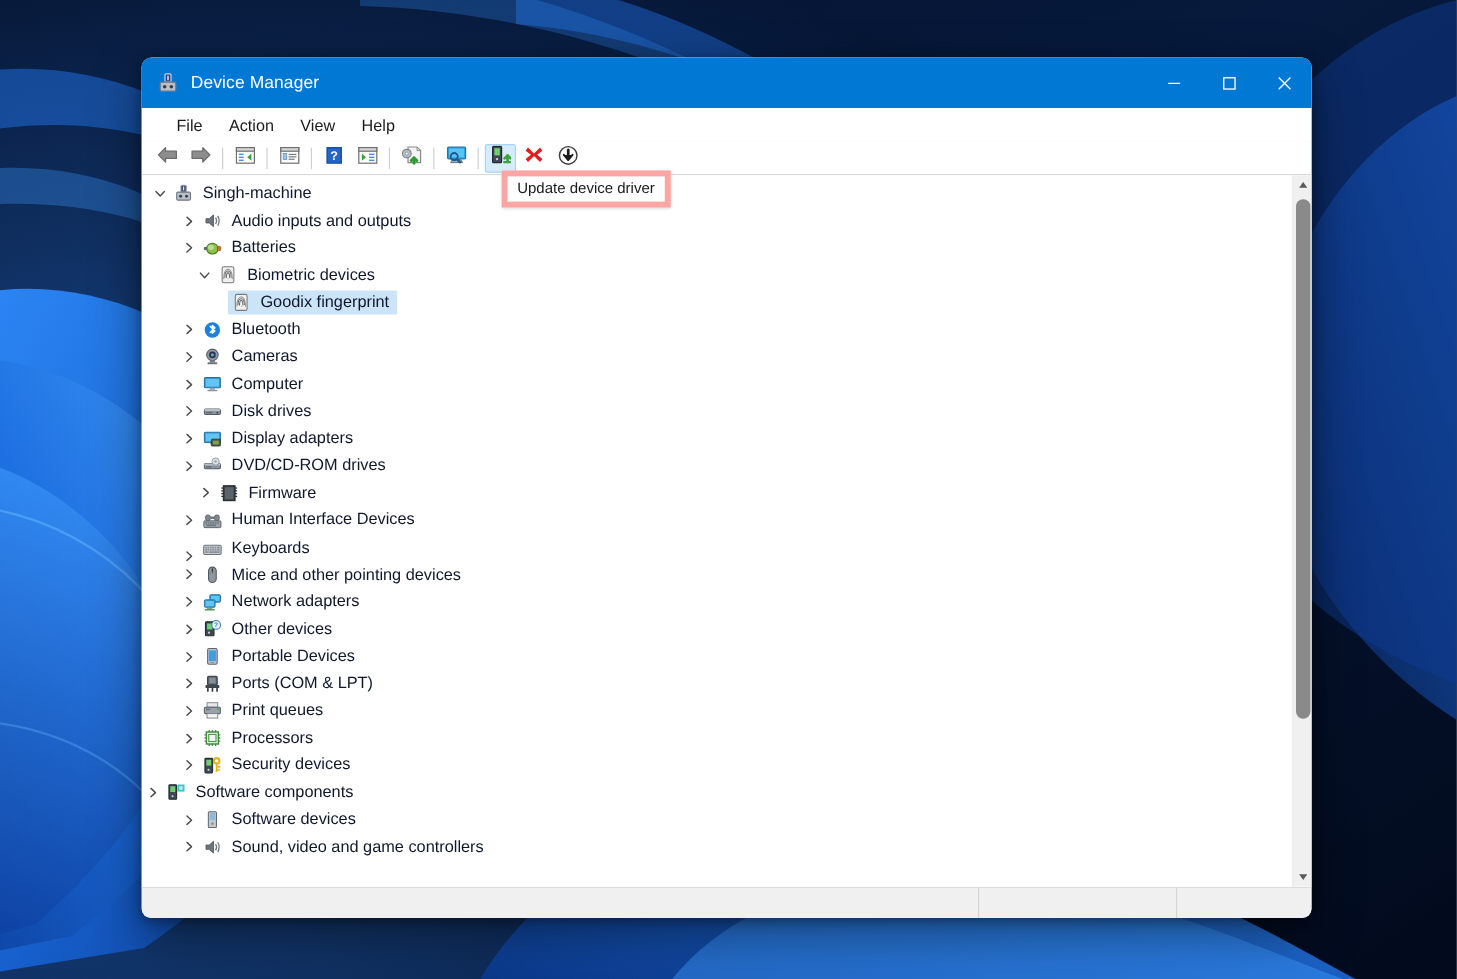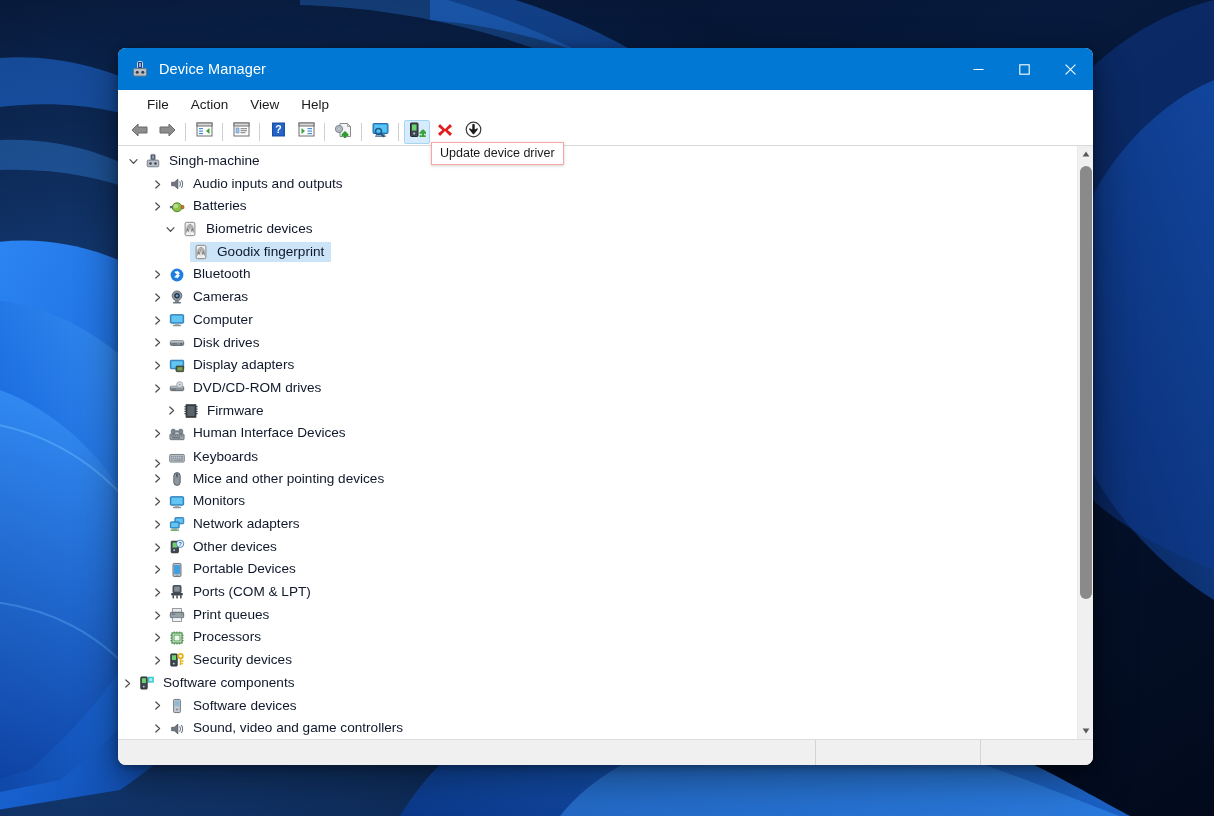--- a/index.html
+++ b/index.html
@@ -115,24 +115,24 @@
   .tb-btn.active { background: #d6ebfb; border: 1px solid #a6d4f2; }
   .tb-sep {
     width: 1px; height: 18px;
     background: #d0d0d0;
     margin: 0 4px;
   }
 
   
   #tooltip {
     position: absolute;
-    left: 313px;
+    left: 300px;
     top: 24px;
     background: #ffffff;
-    border: 1px solid #fca5a5;
+    border: 5px solid #fca5a5;
     padding: 3px 8px 4px 8px;
     font-size: 12.5px;
     color: #1a1a1a;
     white-space: nowrap;
     box-shadow: 0 1px 3px rgba(0,0,0,.18);
     z-index: 40;
   }
 
   
   #content {
@@ -771,38 +771,20 @@
             </div>
             <div class="node" style="padding-left: 30px;">
               <span class="twisty">
                 <svg width="9" height="9" viewBox="0 0 9 9">
                   <path d="M2.8 1 L6.6 4.5 L2.8 8" fill="none" stroke="#4a4a4a" stroke-width="1.2" stroke-linecap="round" stroke-linejoin="round"></path>
                 </svg>
               </span>
               <span class="node-label-wrap">
                 <span class="node-icon">
                   <svg width="16" height="16" viewBox="0 0 18 18">
-                    <rect x="1.5" y="3" width="15" height="9.6" rx="1" fill="#2f9fe0" stroke="#2b6fa5" stroke-width="1"></rect>
-                <rect x="2.8" y="4.2" width="12.4" height="7.2" fill="#63c5f2"></rect>
-                <rect x="6.6" y="12.6" width="4.8" height="1.8" fill="#9aa5af"></rect>
-                <rect x="4.3" y="14.4" width="9.4" height="1.5" rx=".6" fill="#8a949e"></rect>
-                  </svg>
-                </span>
-                <span class="node-text">Monitors</span>
-              </span>
-            </div>
-            <div class="node" style="padding-left: 30px;">
-              <span class="twisty">
-                <svg width="9" height="9" viewBox="0 0 9 9">
-                  <path d="M2.8 1 L6.6 4.5 L2.8 8" fill="none" stroke="#4a4a4a" stroke-width="1.2" stroke-linecap="round" stroke-linejoin="round"></path>
-                </svg>
-              </span>
-              <span class="node-label-wrap">
-                <span class="node-icon">
-                  <svg width="16" height="16" viewBox="0 0 18 18">
                     <rect x="6.6" y="1.8" width="10" height="7" rx="1" fill="#2f9fe0" stroke="#2b6fa5" stroke-width=".9"></rect>
                 <rect x="7.7" y="2.9" width="7.8" height="4.8" fill="#63c5f2"></rect>
                 <rect x="1.5" y="6.6" width="10" height="7" rx="1" fill="#2f9fe0" stroke="#2b6fa5" stroke-width=".9"></rect>
                 <rect x="2.6" y="7.7" width="7.8" height="4.8" fill="#63c5f2"></rect>
                 <rect x="4" y="14" width="5" height="1.3" fill="#8d969e"></rect>
                 <rect x="1.8" y="15.2" width="9.4" height="1.3" rx=".5" fill="#4a9b4a"></rect>
                   </svg>
                 </span>
                 <span class="node-text">Network adapters</span>
               </span>

